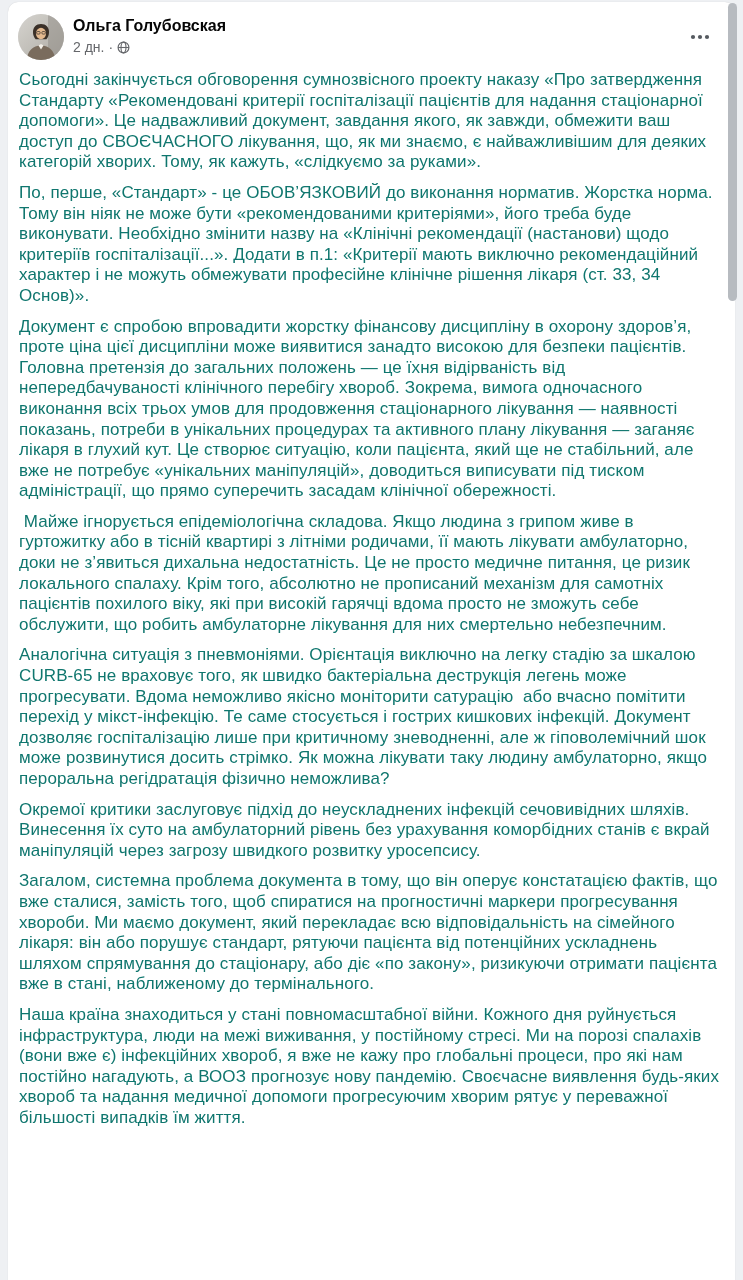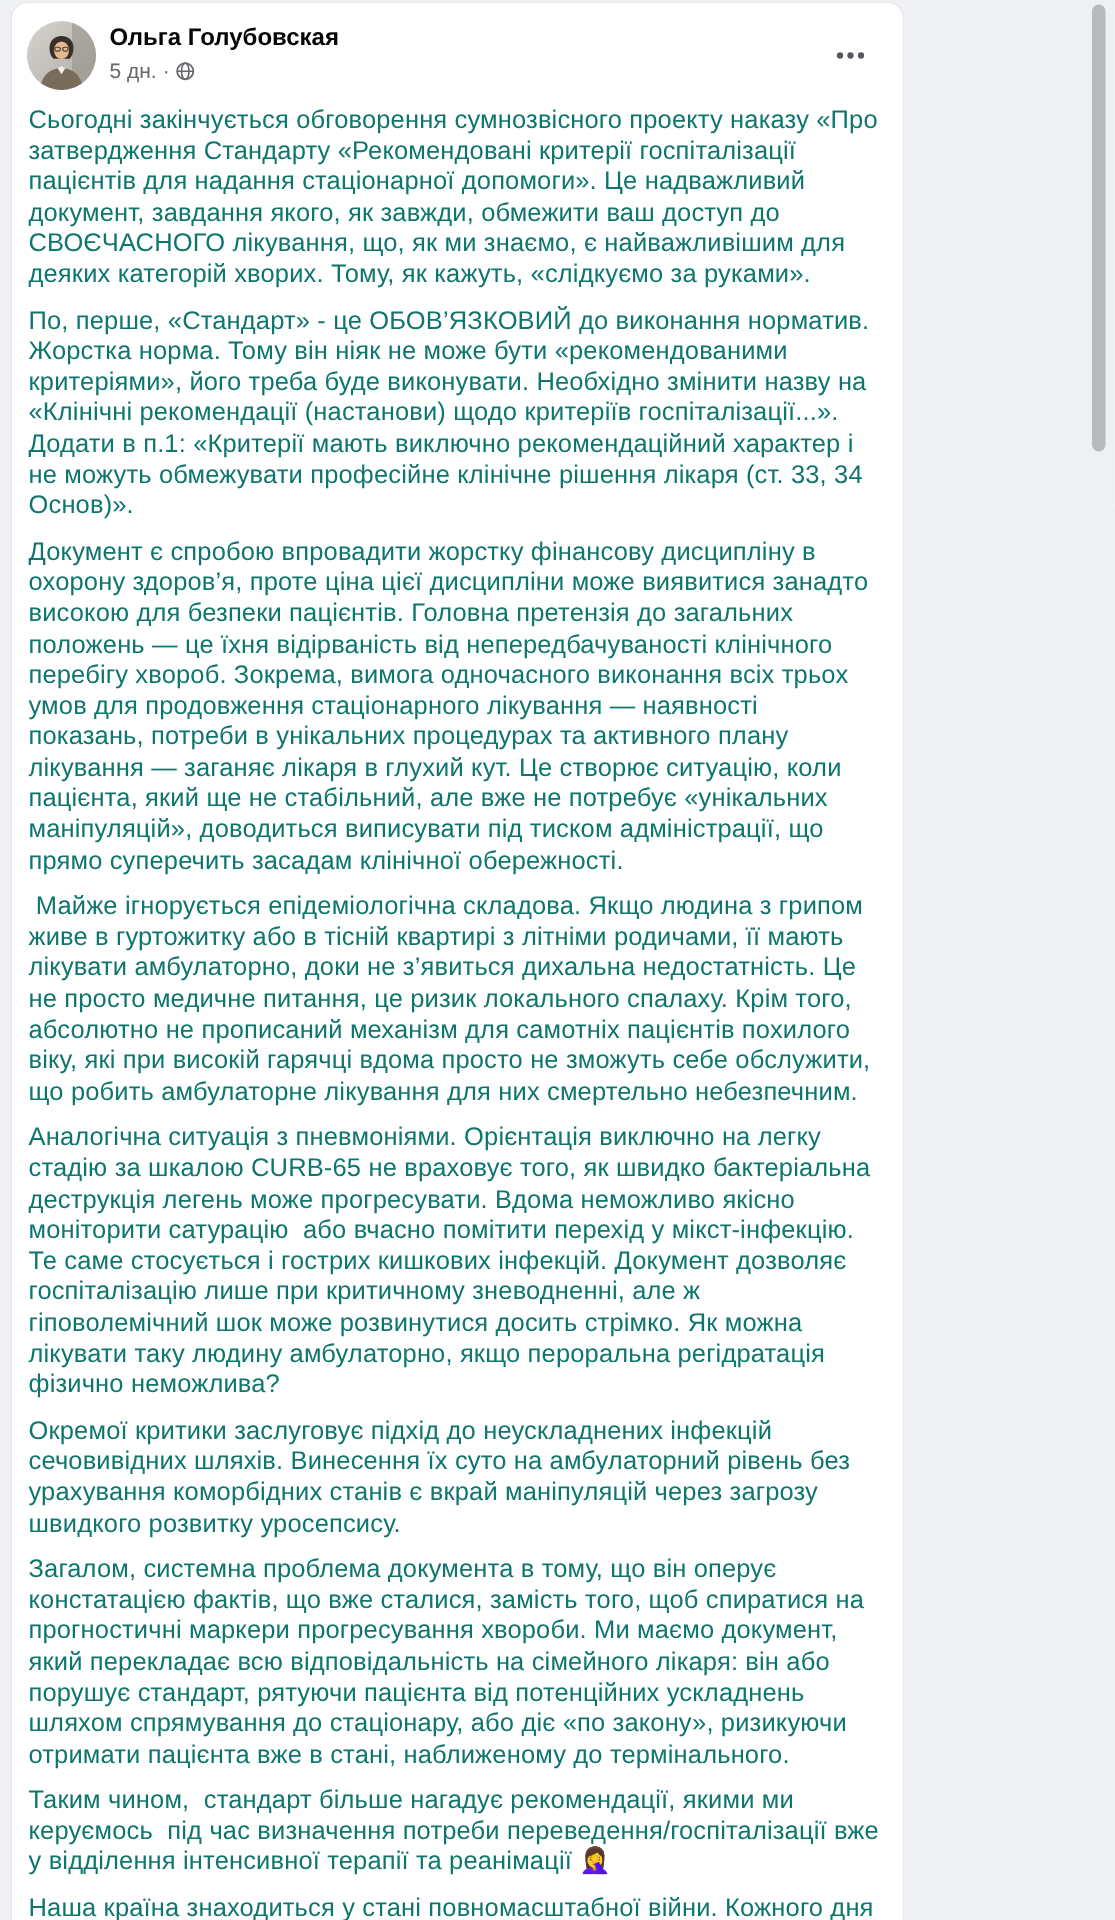--- a/index.html
+++ b/index.html
@@ -13,21 +13,21 @@
   }
   .page {
     position: relative;
     width: 743px;
     height: 1280px;
   }
   .post-card {
     position: absolute;
     left: 8px;
     top: 2px;
-    width: 594px;
+    width: 727px;
     height: 1278px;
     background: #ffffff;
     border-radius: 10px 10px 0 0;
     box-shadow: 0 0 1px rgba(0,0,0,.18);
     box-sizing: border-box;
   }
   
   .post-header {
     display: flex;
     align-items: flex-start;
@@ -127,21 +127,21 @@
           <path d="M9 46 c0 -9 6 -14.5 14 -14.5 s14 5.5 14 14.5 z" fill="#7a6c5d"></path>
           <path d="M20.5 31.5 l2.5 4 l2.5 -4 l-2.5 -1.5 z" fill="#f3efe8"></path>
           <rect x="18.6" y="17.5" width="3.6" height="2.6" rx="1.2" fill="none" stroke="#4a3e33" stroke-width="0.8"></rect>
           <rect x="23.8" y="17.5" width="3.6" height="2.6" rx="1.2" fill="none" stroke="#4a3e33" stroke-width="0.8"></rect>
         </svg>
       </div>
 
       <div class="header-text">
         <div class="author">Ольга Голубовская</div>
         <div class="meta">
-          <span>5 дн.</span>
+          <span>2 дн.</span>
           <span class="dot">·</span>
           <span class="globe">
             <svg width="13" height="13" viewBox="0 0 13 13">
               <circle cx="6.5" cy="6.5" r="5.4" fill="none" stroke="#65676b" stroke-width="1.2"></circle>
               <ellipse cx="6.5" cy="6.5" rx="2.5" ry="5.4" fill="none" stroke="#65676b" stroke-width="1.1"></ellipse>
               <line x1="1.1" y1="6.5" x2="11.9" y2="6.5" stroke="#65676b" stroke-width="1.1"></line>
             </svg>
           </span>
         </div>
       </div>
@@ -157,21 +157,20 @@
     </div>
 
     <div class="post-body">
         <p>Сьогодні закінчується обговорення сумнозвісного проекту наказу «Про затвердження Стандарту «Рекомендовані критерії госпіталізації пацієнтів для надання стаціонарної допомоги». Це надважливий документ, завдання якого, як завжди, обмежити ваш доступ до СВОЄЧАСНОГО лікування, що, як ми знаємо, є найважливішим для деяких категорій хворих. Тому, як кажуть, «слідкуємо за руками».</p>
         <p>По, перше, «Стандарт» - це ОБОВ’ЯЗКОВИЙ до виконання норматив. Жорстка норма. Тому він ніяк не може бути «рекомендованими критеріями», його треба буде виконувати. Необхідно змінити назву на «Клінічні рекомендації (настанови) щодо критеріїв госпіталізації...». Додати в п.1: «Критерії мають виключно рекомендаційний характер і не можуть обмежувати професійне клінічне рішення лікаря (ст. 33, 34 Основ)».</p>
         <p>Документ є спробою впровадити жорстку фінансову дисципліну в охорону здоров’я, проте ціна цієї дисципліни може виявитися занадто високою для безпеки пацієнтів. Головна претензія до загальних положень — це їхня відірваність від непередбачуваності клінічного перебігу хвороб. Зокрема, вимога одночасного виконання всіх трьох умов для продовження стаціонарного лікування — наявності показань, потреби в унікальних процедурах та активного плану лікування — заганяє лікаря в глухий кут. Це створює ситуацію, коли пацієнта, який ще не стабільний, але вже не потребує «унікальних маніпуляцій», доводиться виписувати під тиском адміністрації, що прямо суперечить засадам клінічної обережності.</p>
         <p> Майже ігнорується епідеміологічна складова. Якщо людина з грипом живе в гуртожитку або в тісній квартирі з літніми родичами, її мають лікувати амбулаторно, доки не з’явиться дихальна недостатність. Це не просто медичне питання, це ризик локального спалаху. Крім того, абсолютно не прописаний механізм для самотніх пацієнтів похилого віку, які при високій гарячці вдома просто не зможуть себе обслужити, що робить амбулаторне лікування для них смертельно небезпечним.</p>
         <p>Аналогічна ситуація з пневмоніями. Орієнтація виключно на легку стадію за шкалою CURB-65 не враховує того, як швидко бактеріальна деструкція легень може прогресувати. Вдома неможливо якісно моніторити сатурацію  або вчасно помітити перехід у мікст-інфекцію. Те саме стосується і гострих кишкових інфекцій. Документ дозволяє госпіталізацію лише при критичному зневодненні, але ж гіповолемічний шок може розвинутися досить стрімко. Як можна лікувати таку людину амбулаторно, якщо пероральна регідратація фізично неможлива?</p>
         <p>Окремої критики заслуговує підхід до неускладнених інфекцій сечовивідних шляхів. Винесення їх суто на амбулаторний рівень без урахування коморбідних станів є вкрай маніпуляцій через загрозу швидкого розвитку уросепсису.</p>
         <p>Загалом, системна проблема документа в тому, що він оперує констатацією фактів, що вже сталися, замість того, щоб спиратися на прогностичні маркери прогресування хвороби. Ми маємо документ, який перекладає всю відповідальність на сімейного лікаря: він або порушує стандарт, рятуючи пацієнта від потенційних ускладнень шляхом спрямування до стаціонару, або діє «по закону», ризикуючи отримати пацієнта вже в стані, наближеному до термінального.</p>
-        <p>Таким чином,  стандарт більше нагадує рекомендації, якими ми керуємось  під час визначення потреби переведення/госпіталізації вже у відділення інтенсивної терапії та реанімації 🤦‍♀️</p>
         <p>Наша країна знаходиться у стані повномасштабної війни. Кожного дня руйнується інфраструктура, люди на межі виживання, у постійному стресі. Ми на порозі спалахів (вони вже є) інфекційних хвороб, я вже не кажу про глобальні процеси, про які нам постійно нагадують, а ВООЗ прогнозує нову пандемію. Своєчасне виявлення будь-яких хвороб та надання медичної допомоги прогресуючим хворим рятує у переважної більшості випадків їм життя.</p>
       </div>
 
   </div>
 
   <div class="scroll-thumb"></div>
 
 </div>
 
 </body></html>

